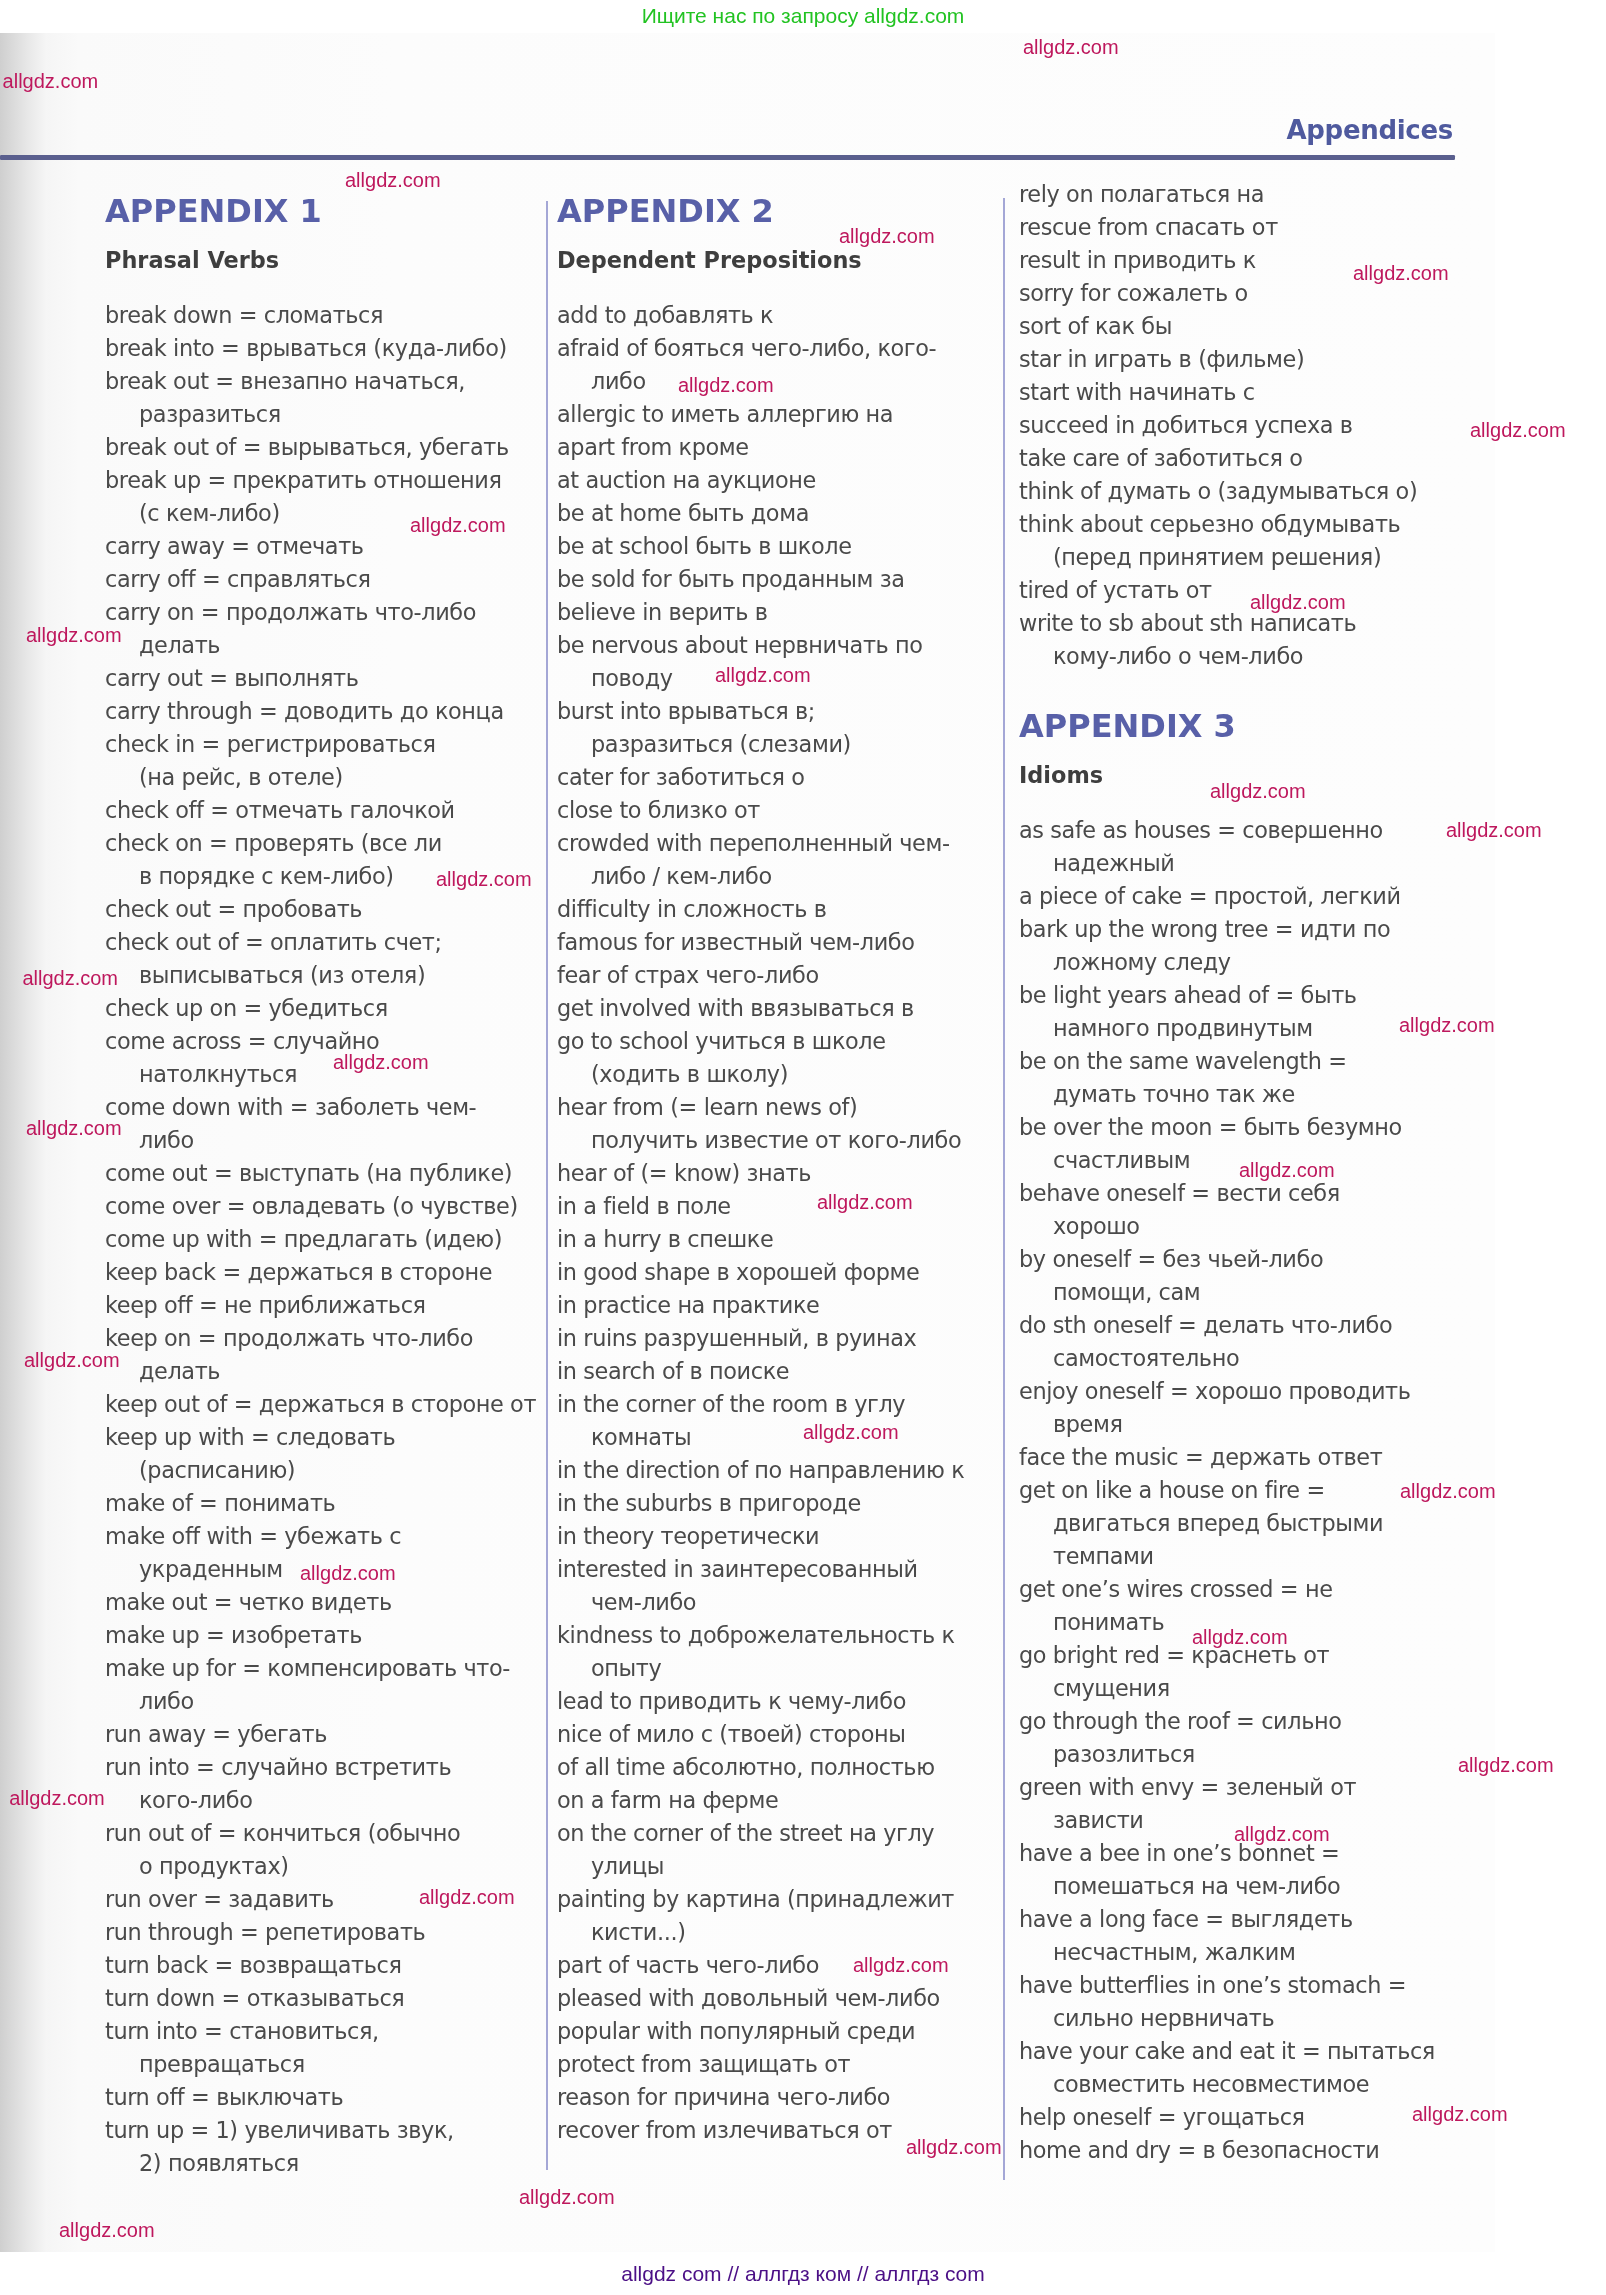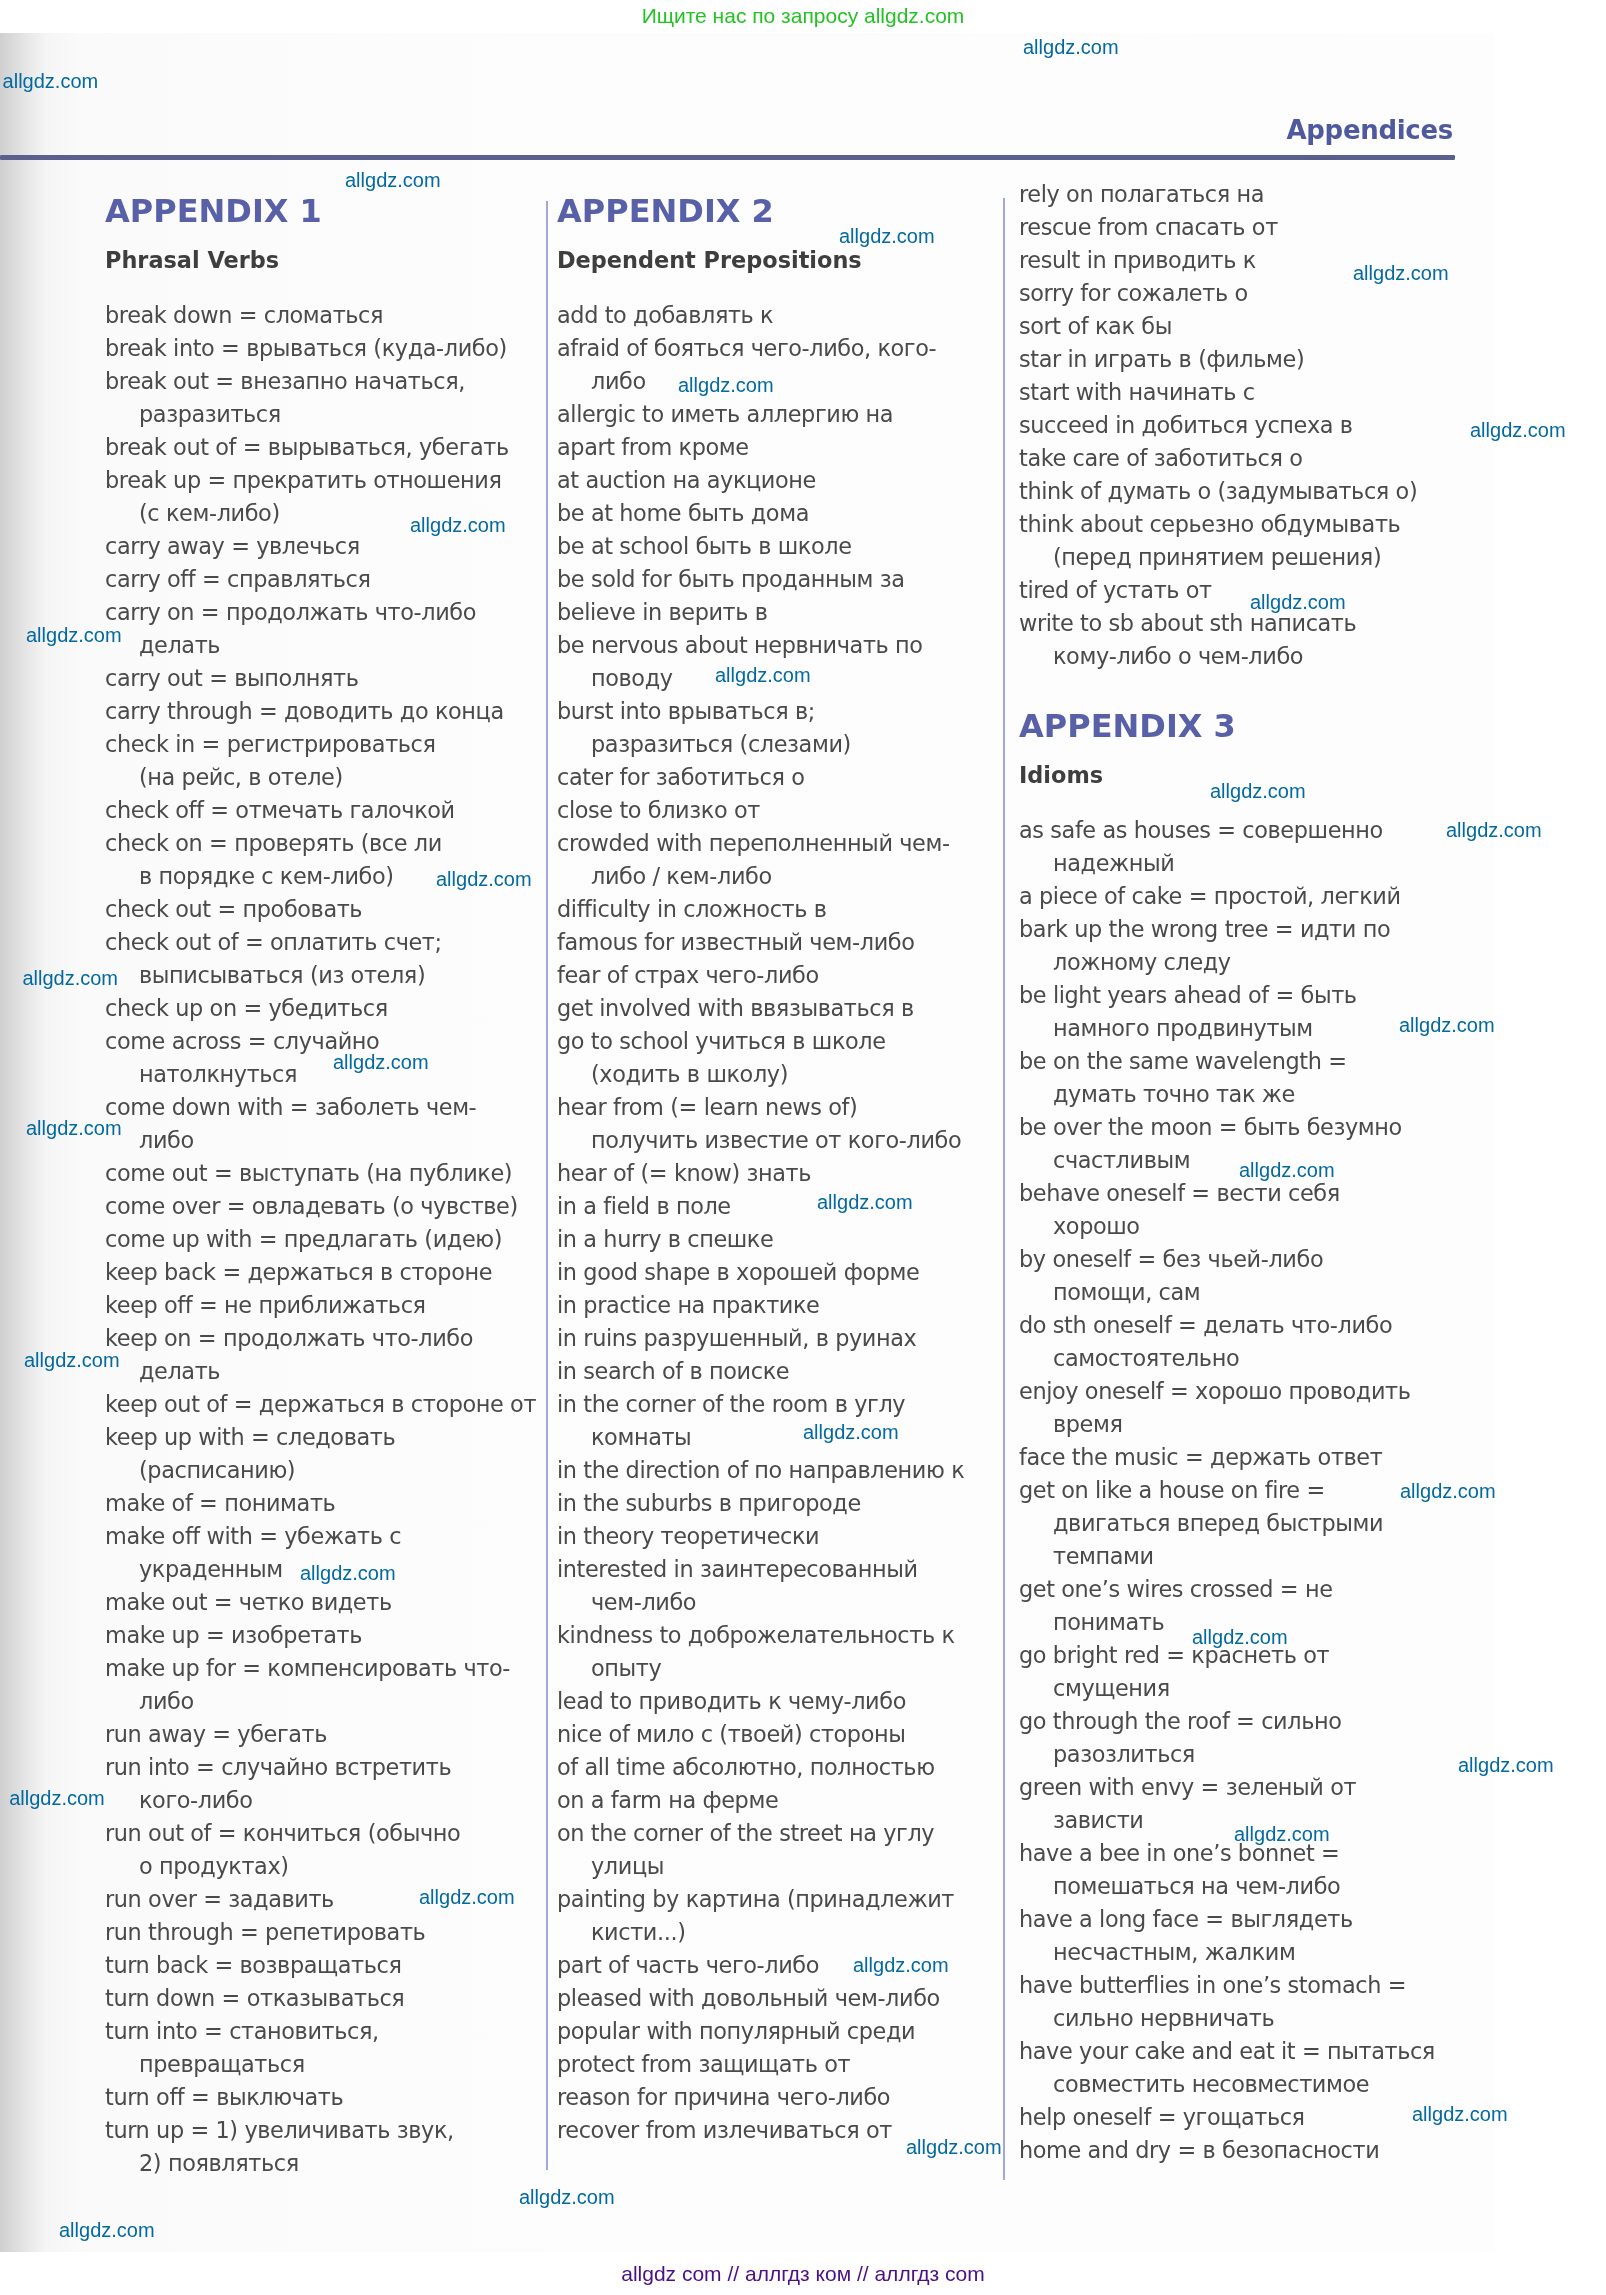--- a/index.html
+++ b/index.html
@@ -43,21 +43,21 @@
   .section-title {
     font-family: "DejaVu Sans", sans-serif; font-weight: bold; font-size: 22.4px;
     color: #3e3e3e; line-height: 29px; margin-bottom: 24px;
   }
   .entry { font-size: 22.4px; line-height: 33px; color: #4a4a4a; letter-spacing: -0.4px; white-space: nowrap; }
   .entry .cont { display: block; padding-left: 34px; }
   .col3 .appendix-title.second { margin-top: 33px; }
 
   .wm {
     position: absolute; font-family: "Liberation Sans", sans-serif;
-    font-size: 20px; color: #0369a1; white-space: nowrap;
+    font-size: 20px; color: #be185d; white-space: nowrap;
   }
   .footer {
     position: absolute; left: 0; top: 2262px; width: 1606px; text-align: center;
     font-family: "Liberation Sans", sans-serif; font-size: 21px; color: #4b0f86;
   }
 </style>
 </head>
 <body>
 
 <div class="top-banner">Ищите нас по запросу allgdz.com</div>
@@ -86,21 +86,21 @@
         <span class="cont">разразиться</span>
       </div>
       <div class="entry">
         <span class="head" style="display: block;">break out of = вырываться, убегать</span>
       </div>
       <div class="entry">
         <span class="head" style="display: block;">break up = прекратить отношения</span>
         <span class="cont">(с кем-либо)</span>
       </div>
       <div class="entry">
-        <span class="head" style="display: block;">carry away = увлечься</span>
+        <span class="head" style="display: block;">carry away = отмечать</span>
       </div>
       <div class="entry">
         <span class="head" style="display: block;">carry off = справляться</span>
       </div>
       <div class="entry">
         <span class="head" style="display: block;">carry on = продолжать что-либо</span>
         <span class="cont">делать</span>
       </div>
       <div class="entry">
         <span class="head" style="display: block;">carry out = выполнять</span>

